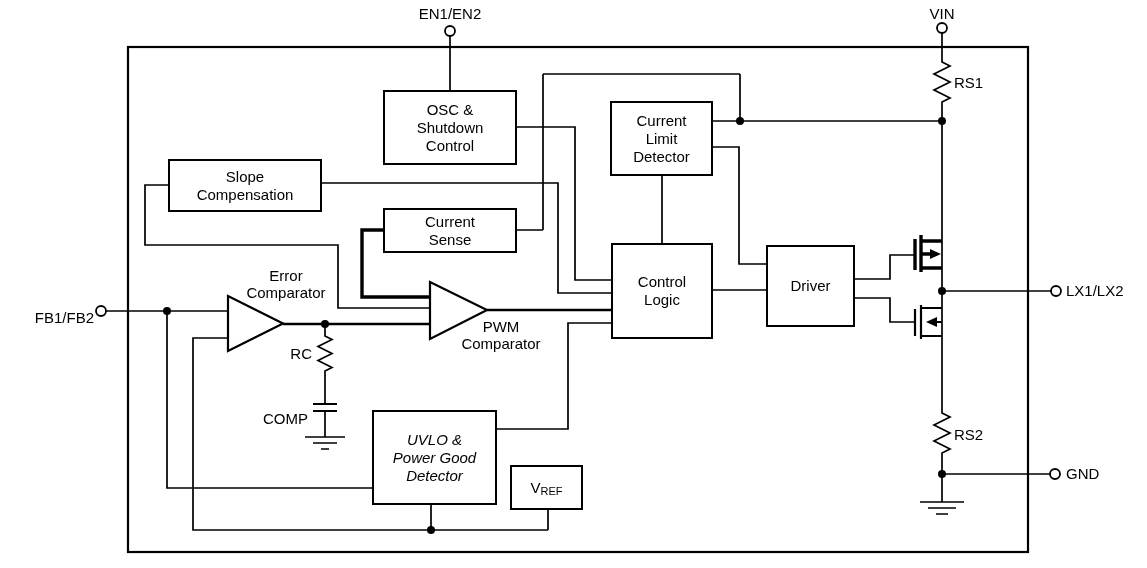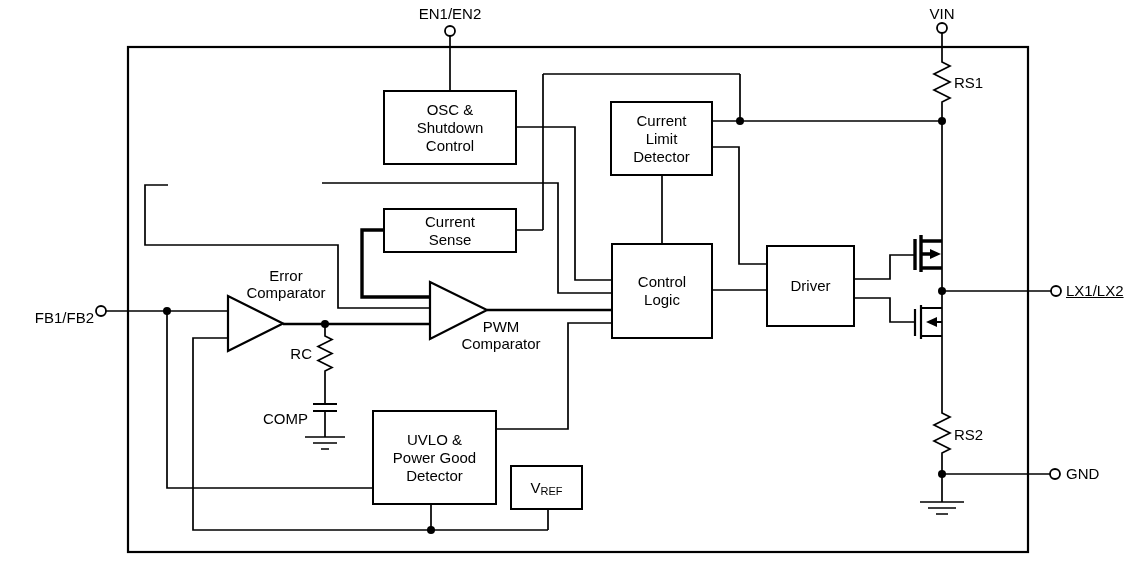--- a/index.html
+++ b/index.html
@@ -112,20 +112,24 @@
       </g>
     </g>
   </svg>
 
   <div class="blk" style="left:383px;top:90px;width:134px;height:75px;">
     <span>OSC &amp;</span>
     <span>Shutdown</span>
     <span>Control</span>
   </div>
 
+  <div class="blk" style="left:168px;top:159px;width:154px;height:53px;">
+    <span>Slope</span>
+    <span>Compensation</span>
+  </div>
 
   <div class="blk" style="left:383px;top:208px;width:134px;height:45px;">
     <span>Current</span>
     <span>Sense</span>
   </div>
 
   <div class="blk" style="left:610px;top:101px;width:103px;height:75px;">
     <span>Current</span>
     <span>Limit</span>
     <span>Detector</span>
@@ -133,21 +137,21 @@
 
   <div class="blk" style="left:611px;top:243px;width:102px;height:96px;">
     <span>Control</span>
     <span>Logic</span>
   </div>
 
   <div class="blk" style="left:766px;top:245px;width:89px;height:82px;">
     <span>Driver</span>
   </div>
 
-  <div class="blk" style="left:372px;top:410px;width:125px;height:95px;">
+  <div class="blk" style="left:372px;top:410px;width:125px;height:95px;font-style:italic;">
     <span>UVLO &amp;</span>
     <span>Power Good</span>
     <span>Detector</span>
   </div>
 
   <div class="blk" style="left:510px;top:465px;width:73px;height:45px;flex-direction:row;">
     <span>V</span>
       <span class="sub">REF</span>
   </div>
 
@@ -156,21 +160,21 @@
     <div>Comparator</div>
   </div>
   <div class="lbl two" style="left:441px;top:318px;width:120px;">
     <div>PWM</div>
     <div>Comparator</div>
   </div>
 
   <div class="lbl ctr" style="left:390px;top:6px;width:120px;">EN1/EN2</div>
   <div class="lbl ctr" style="left:882px;top:6px;width:120px;">VIN</div>
   <div class="lbl rgt" style="left:0px;top:303px;width:94px;">FB1/FB2</div>
-  <div class="lbl" style="left:1066px;top:283px;text-decoration:underline;">LX1/LX2</div>
+  <div class="lbl" style="left:1066px;top:283px;">LX1/LX2</div>
   <div class="lbl" style="left:1066px;top:466px;">GND</div>
 
   <div class="lbl" style="left:954px;top:75px;">RS1</div>
   <div class="lbl" style="left:954px;top:427px;">RS2</div>
   <div class="lbl rgt" style="left:262px;top:339px;width:50px;">RC</div>
   <div class="lbl rgt" style="left:238px;top:404px;width:70px;">COMP</div>
 
 </div>
 
 </body></html>

